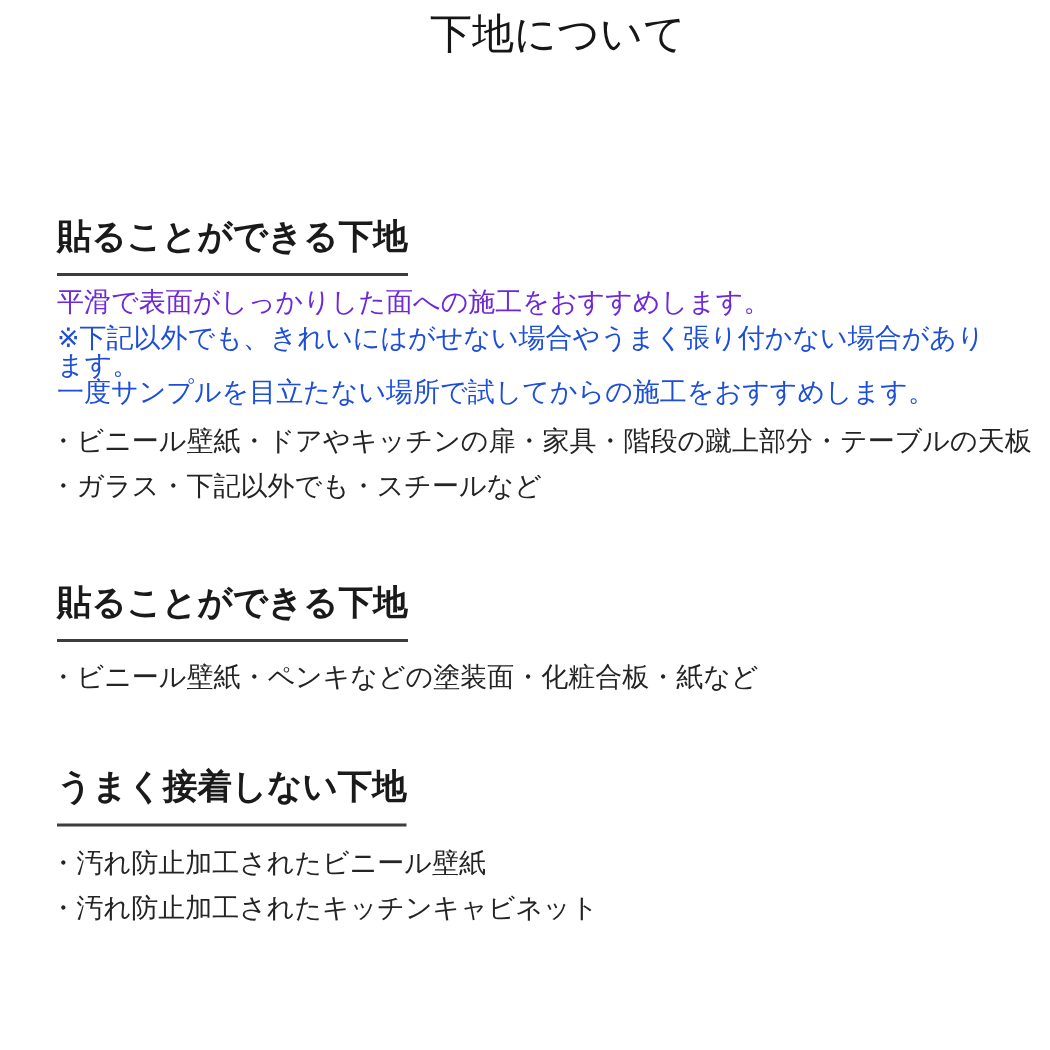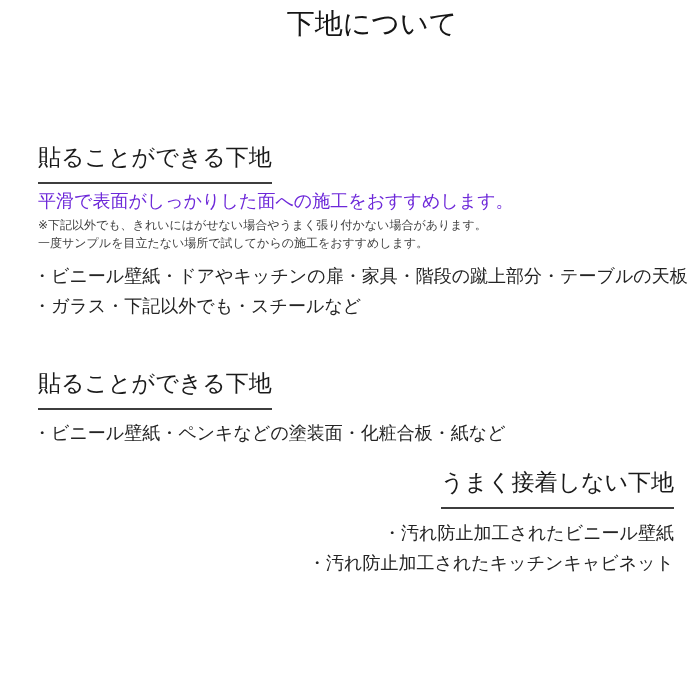--- a/index.html
+++ b/index.html
@@ -27,42 +27,42 @@
     color: #161616;
     padding-left: 44px;
   }
   .content {
     padding-left: 38px;
     padding-right: 26px;
   }
   .section { margin: 0; }
   .sec1 { margin-top: 99px; }
   .sec2 { margin-top: 48px; }
-  .sec3 { margin-top: 20px; text-align: right; }
+  .sec3 { margin-top: 44px; }
   .heading {
     display: inline-block;
     margin: 0;
     font-size: 23px;
     line-height: 29px;
-    font-weight: 400;
+    font-weight: 700;
     color: #1a1a1a;
     padding-bottom: 10px;
     border-bottom: 2px solid #3d3d3d;
   }
   .desc {
     margin: 5px 0 0 0;
     font-size: 18px;
     line-height: 24px;
     color: #6d28d9;
   }
   .note {
     margin: 3px 0 0 0;
-    font-size: 12px;
+    font-size: 18px;
     line-height: 18px;
-    color: #404040;
+    color: #1d4ed8;
   }
   ul.items {
     list-style: none;
     margin: 9px 0 0 -5px;
     padding: 0;
   }
   .sec2 ul.items { margin-top: 8px; }
   .sec3 ul.items { margin-top: 9px; }
   ul.items li {
     font-size: 18px;

